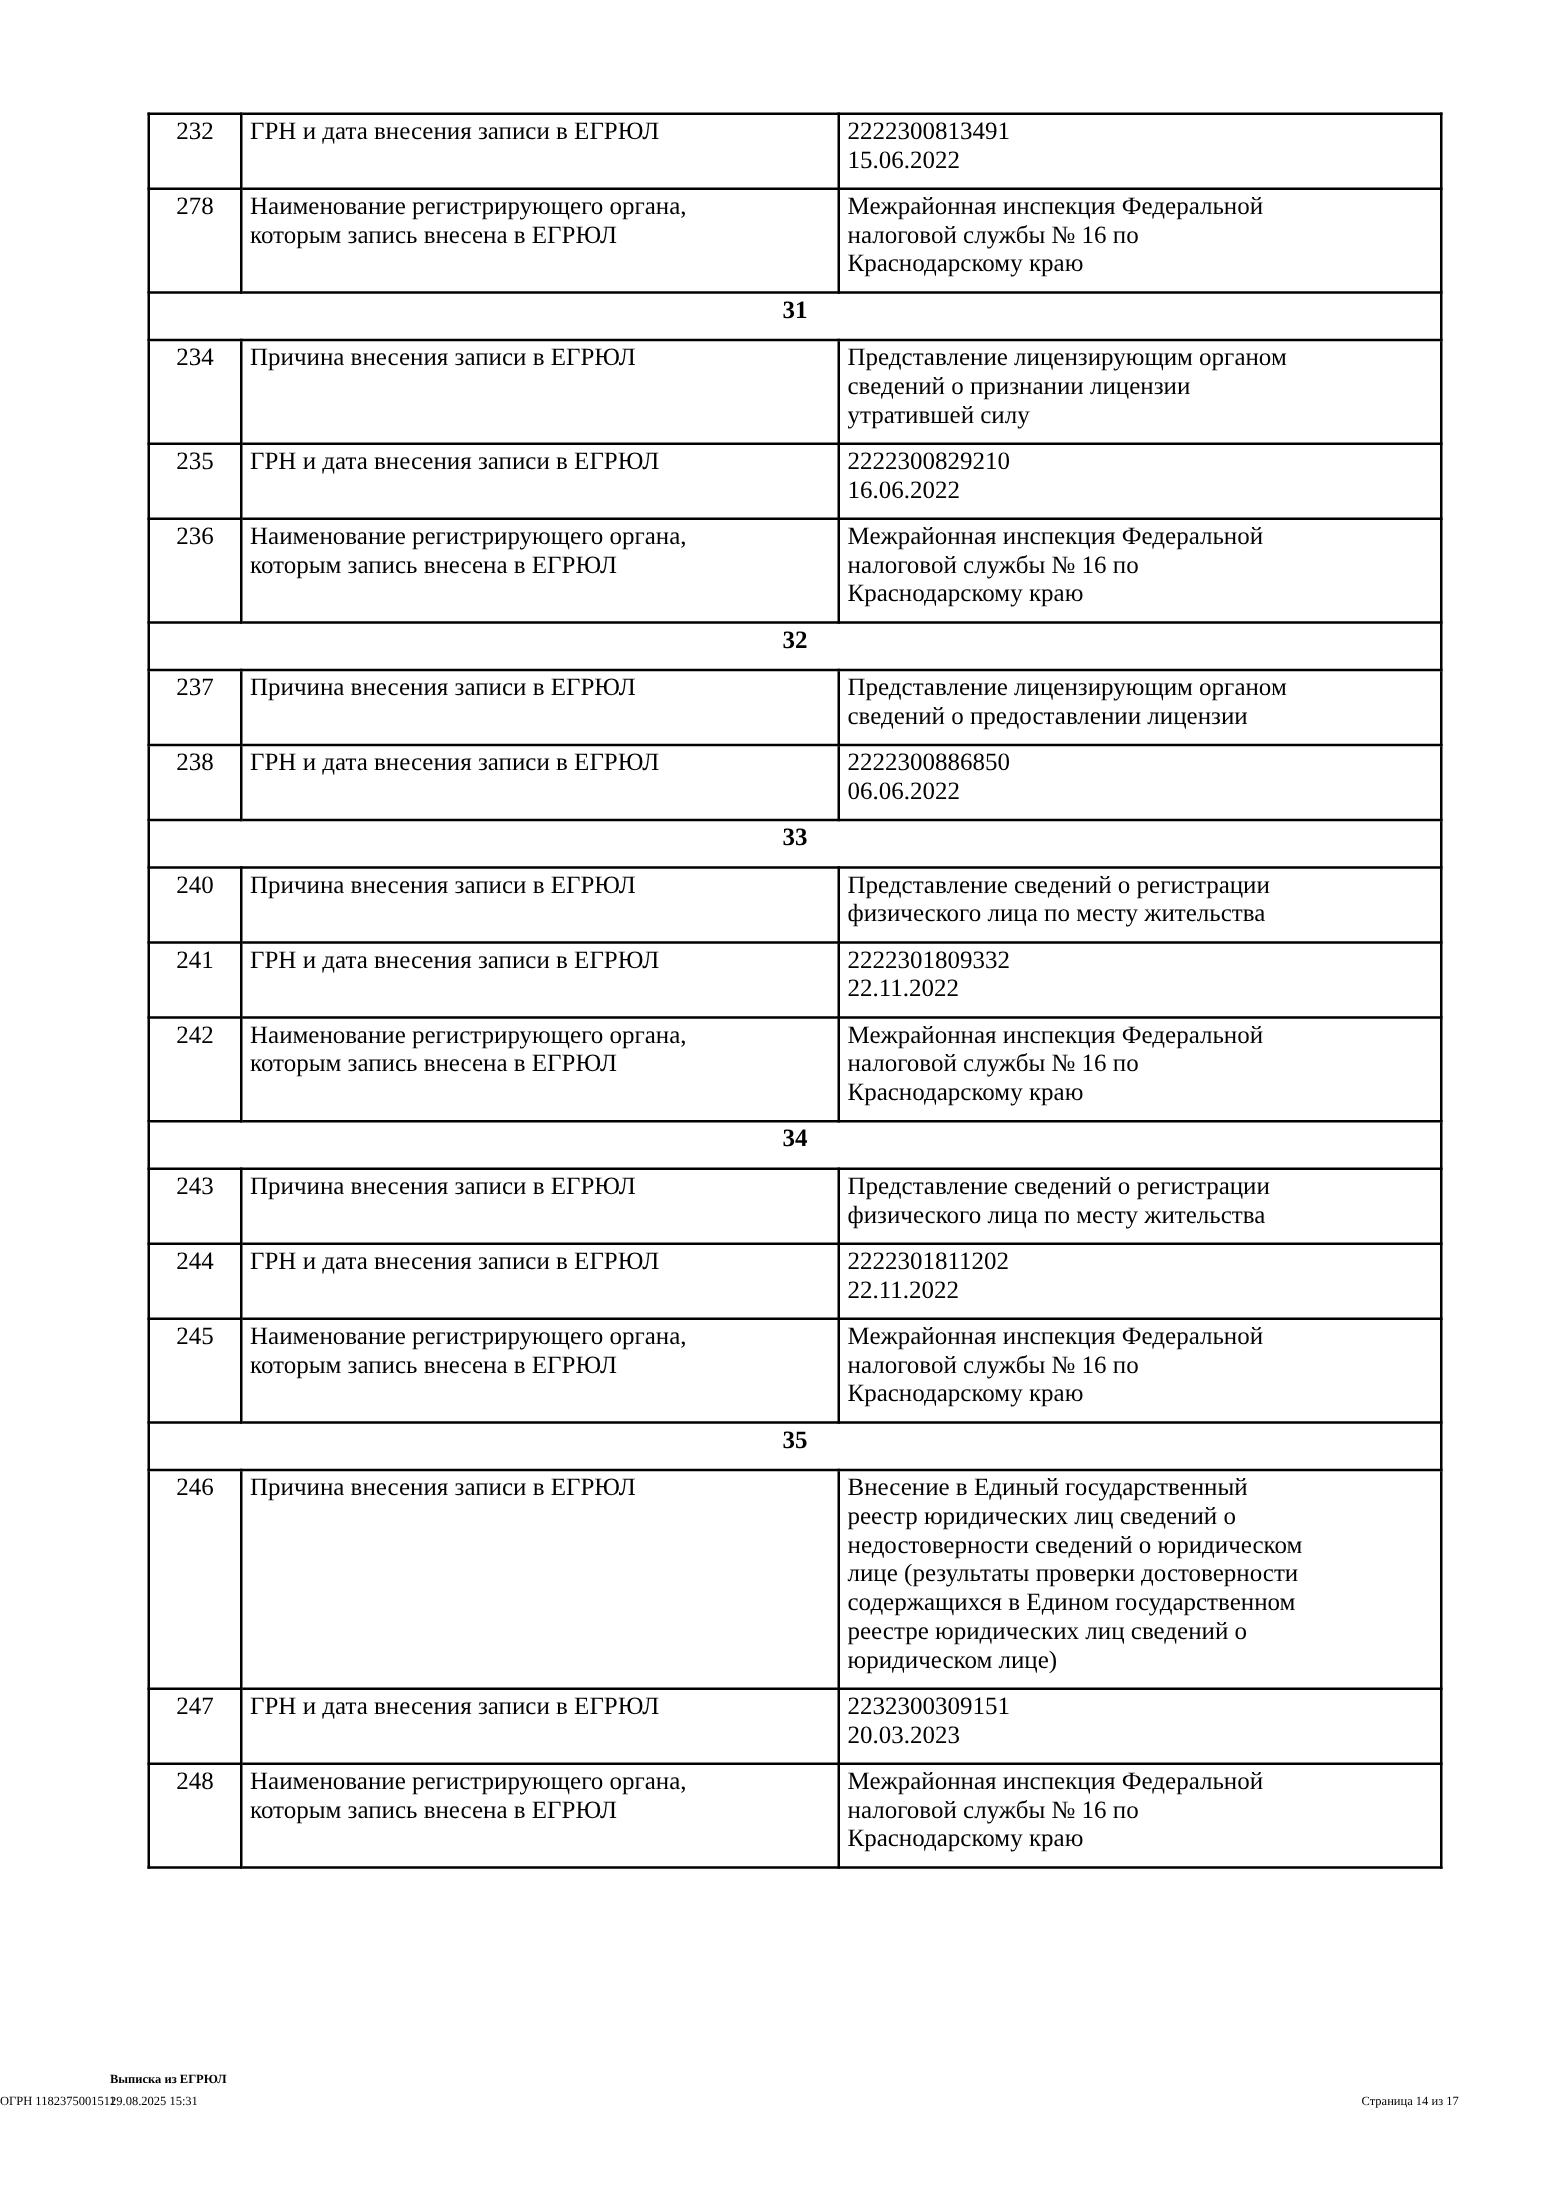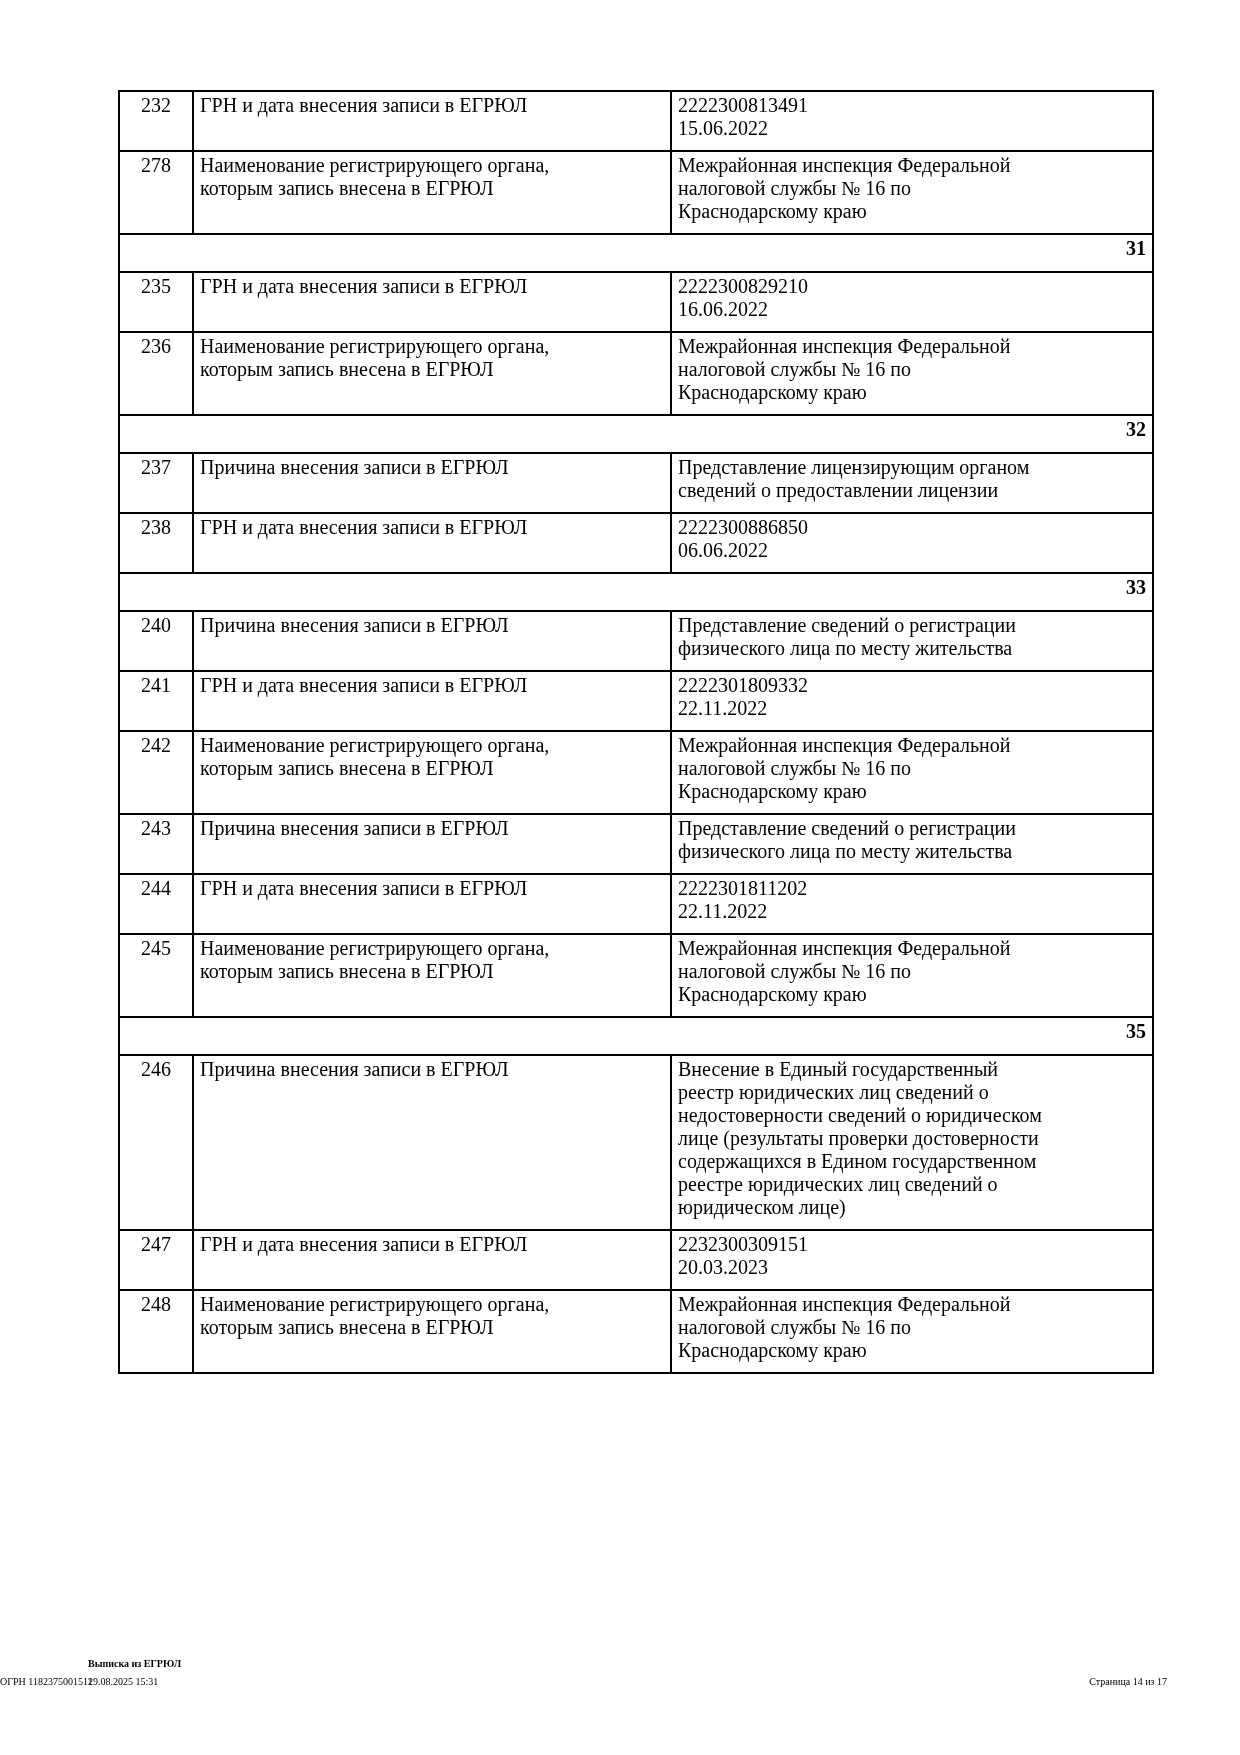--- a/index.html
+++ b/index.html
@@ -36,21 +36,21 @@
   }
   td.num-cell {
     text-align: center;
     padding-top: 3px;
   }
   td.label-cell, td.value-cell {
     white-space: pre-line;
     margin-left: 15px;
   }
   td.section-cell {
-    text-align: right;
+    text-align: center;
     font-weight: bold;
     padding: 2px 6px 4px 6px;
     height: 24px;
   }
   .footer {
     position: absolute;
     left: 0;
     right: 0;
     top: 1655px;
     height: 50px;
@@ -100,20 +100,27 @@
           <td class="label-cell">Наименование регистрирующего органа,
 которым запись внесена в ЕГРЮЛ</td>
           <td class="value-cell">Межрайонная инспекция Федеральной
 налоговой службы № 16 по
 Краснодарскому краю</td>
         </tr>
         <tr>
           <td colspan="3" class="section-cell">31</td>
         </tr>
         <tr>
+          <td class="num-cell">234</td>
+          <td class="label-cell">Причина внесения записи в ЕГРЮЛ</td>
+          <td class="value-cell">Представление лицензирующим органом
+сведений о признании лицензии
+утратившей силу</td>
+        </tr>
+        <tr>
           <td class="num-cell">235</td>
           <td class="label-cell">ГРН и дата внесения записи в ЕГРЮЛ</td>
           <td class="value-cell">2222300829210
 16.06.2022</td>
         </tr>
         <tr>
           <td class="num-cell">236</td>
           <td class="label-cell">Наименование регистрирующего органа,
 которым запись внесена в ЕГРЮЛ</td>
           <td class="value-cell">Межрайонная инспекция Федеральной
@@ -150,20 +157,23 @@
           <td class="value-cell">2222301809332
 22.11.2022</td>
         </tr>
         <tr>
           <td class="num-cell">242</td>
           <td class="label-cell">Наименование регистрирующего органа,
 которым запись внесена в ЕГРЮЛ</td>
           <td class="value-cell">Межрайонная инспекция Федеральной
 налоговой службы № 16 по
 Краснодарскому краю</td>
+        </tr>
+        <tr>
+          <td colspan="3" class="section-cell">34</td>
         </tr>
         <tr>
           <td class="num-cell">243</td>
           <td class="label-cell">Причина внесения записи в ЕГРЮЛ</td>
           <td class="value-cell">Представление сведений о регистрации
 физического лица по месту жительства</td>
         </tr>
         <tr>
           <td class="num-cell">244</td>
           <td class="label-cell">ГРН и дата внесения записи в ЕГРЮЛ</td>

